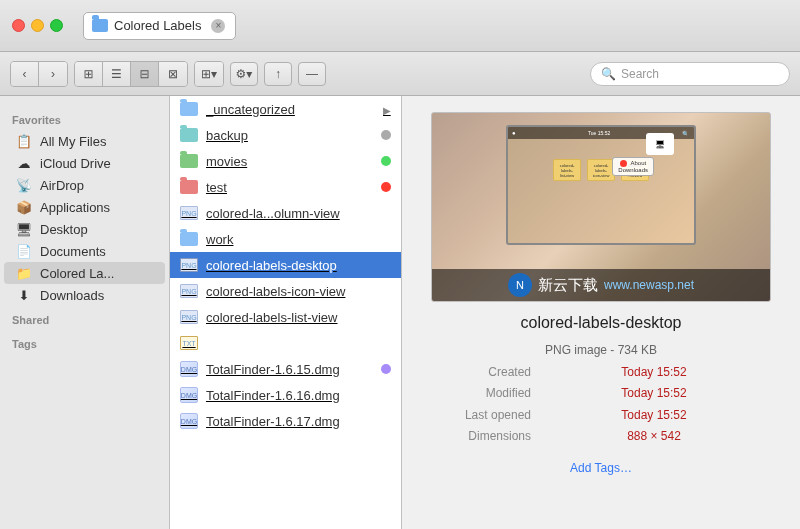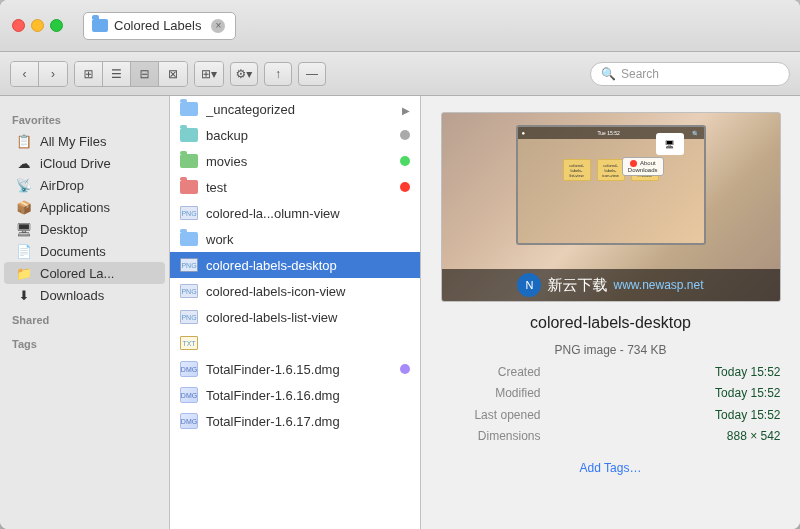--- a/index.html
+++ b/index.html
@@ -9,21 +9,21 @@
       font-family: -apple-system, 'Helvetica Neue', Arial, sans-serif;
       font-size: 13px;
       background: #c8c8c8;
       overflow: hidden;
     }
 
     .window {
       width: 800px;
       height: 529px;
       background: #f5f5f5;
-      border-radius: 8px;
+      border-radius: 0;
       overflow: hidden;
       display: flex;
       flex-direction: column;
       box-shadow: 0 4px 20px rgba(0,0,0,0.4);
     }
 
     
     .title-bar {
       height: 52px;
       background: linear-gradient(to bottom, #e8e8e8, #d8d8d8);
@@ -200,25 +200,26 @@
       flex-shrink: 0;
     }
     .sidebar-label {
       white-space: nowrap;
       overflow: hidden;
       text-overflow: ellipsis;
     }
 
     
     .file-list {
-      width: 251px;
+      width: 232px;
       border-right: 1px solid #c0c0c0;
       background: #fff;
       overflow-y: auto;
       flex-shrink: 0;
+      text-decoration: underline;
     }
     .file-item {
       display: flex;
       align-items: center;
       padding: 4px 10px;
       gap: 8px;
       cursor: pointer;
       font-size: 13px;
       color: #333;
       min-height: 26px;
@@ -460,23 +461,23 @@
       justify-content: center;
       gap: 6px;
     }
     .meta-label {
       text-align: right;
       width: 100px;
       color: #888;
       font-size: 12px;
     }
     .meta-value {
-      text-align: right;
+      text-align: center;
       flex: 1;
-      color: #14532d;
+      color: #b91c1c;
       font-size: 12px;
     }
     .add-tags-link {
       color: #3478f6;
       font-size: 12px;
       cursor: pointer;
       margin-top: 10px;
     }
 
     

